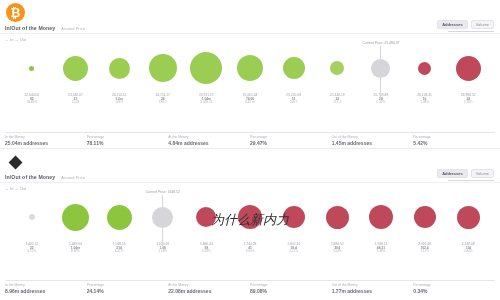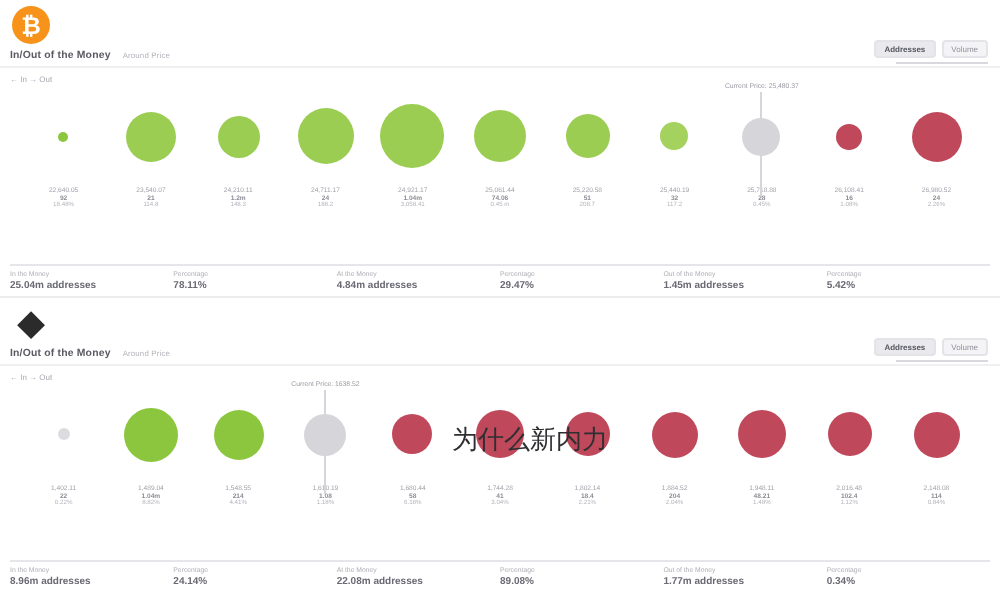--- a/index.html
+++ b/index.html
@@ -440,21 +440,21 @@
           <div class="bubble-cell">
             <div class="bubble" style="width: 23px; height: 23px; background: rgb(192, 72, 91);"></div>
             <div class="bin-label">
               <span class="bin-price">2,148.08</span>
               <span class="bin-count">114</span>
               <span class="bin-pct">0.84%</span>
             </div>
           </div>
         </div>
       </div>
-      <div class="overlay-text" style="left: 226px; top: 62px;">为什么新内力</div>
+      <div class="overlay-text" style="left: 211px; top: 62px; font-style: italic;">为什么新内力</div>
       <div class="stats">
         <div class="stat">
           <span class="stat-label">In the Money</span>
           <span class="stat-value">8.96m addresses</span>
         </div>
         <div class="stat">
           <span class="stat-label">Percentage</span>
           <span class="stat-value">24.14%</span>
         </div>
         <div class="stat">

